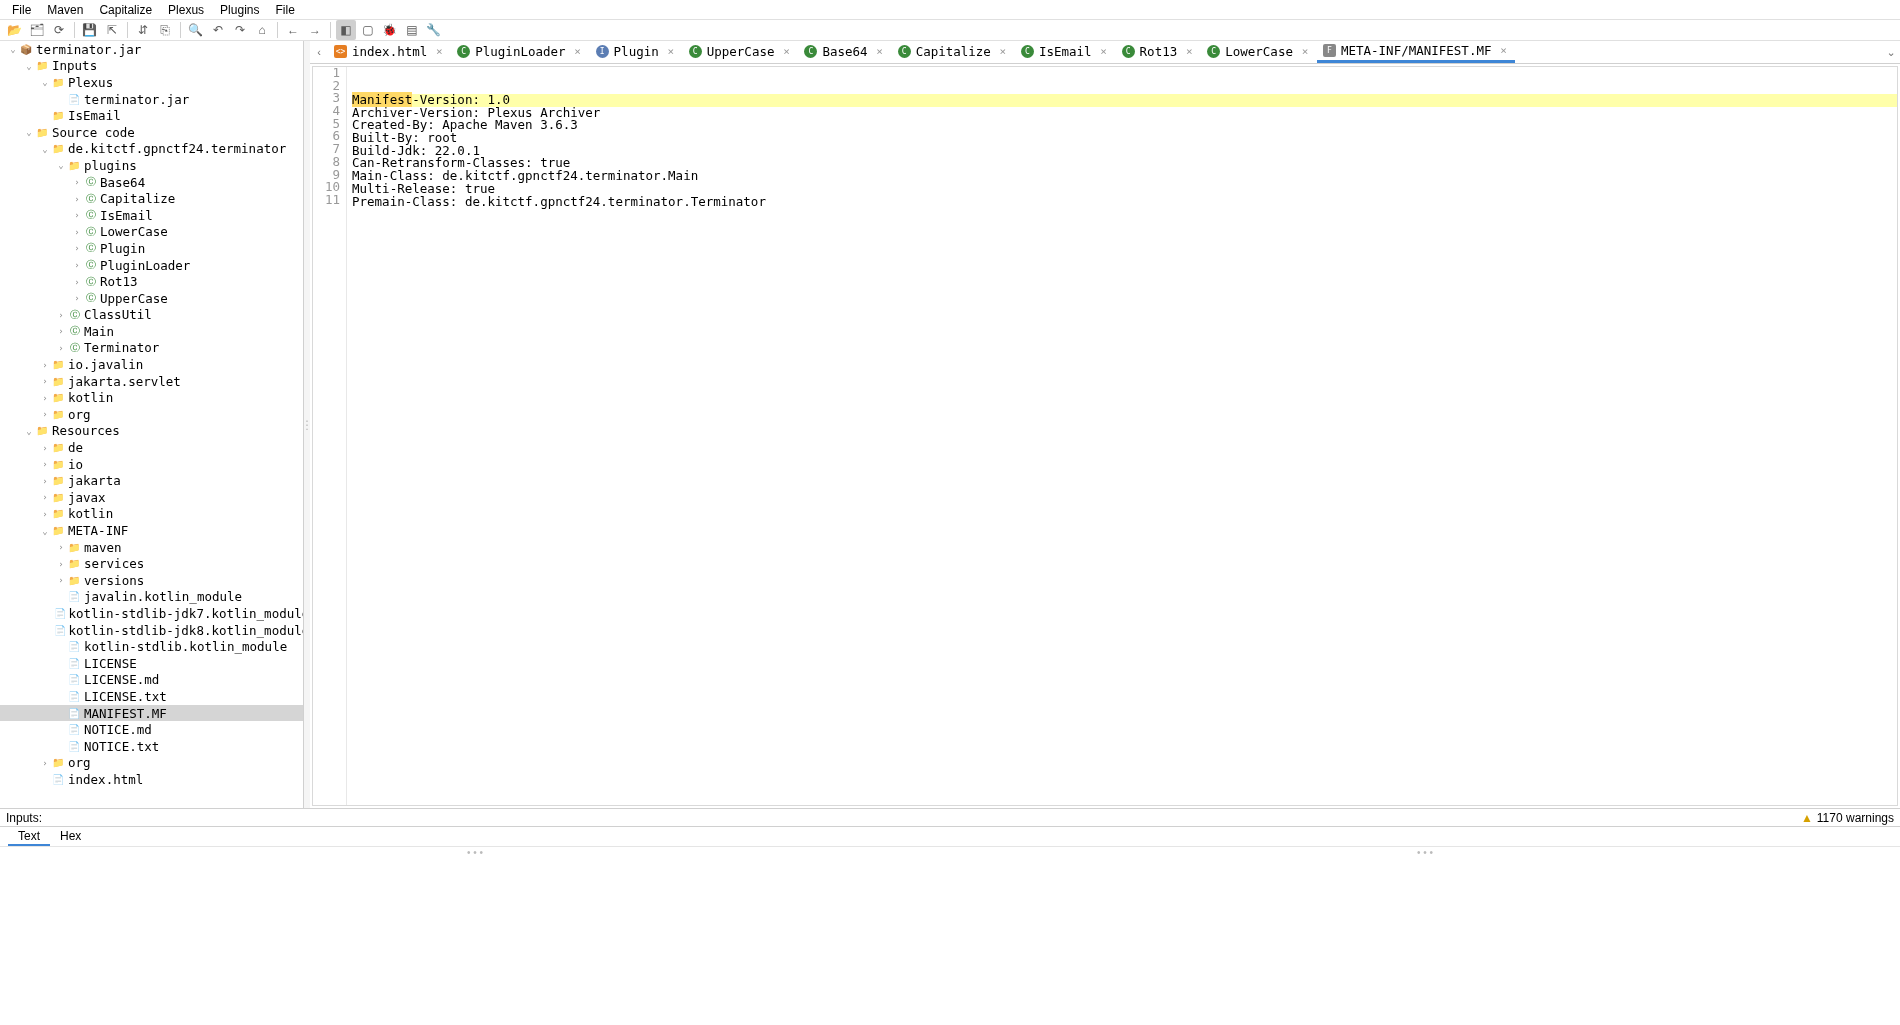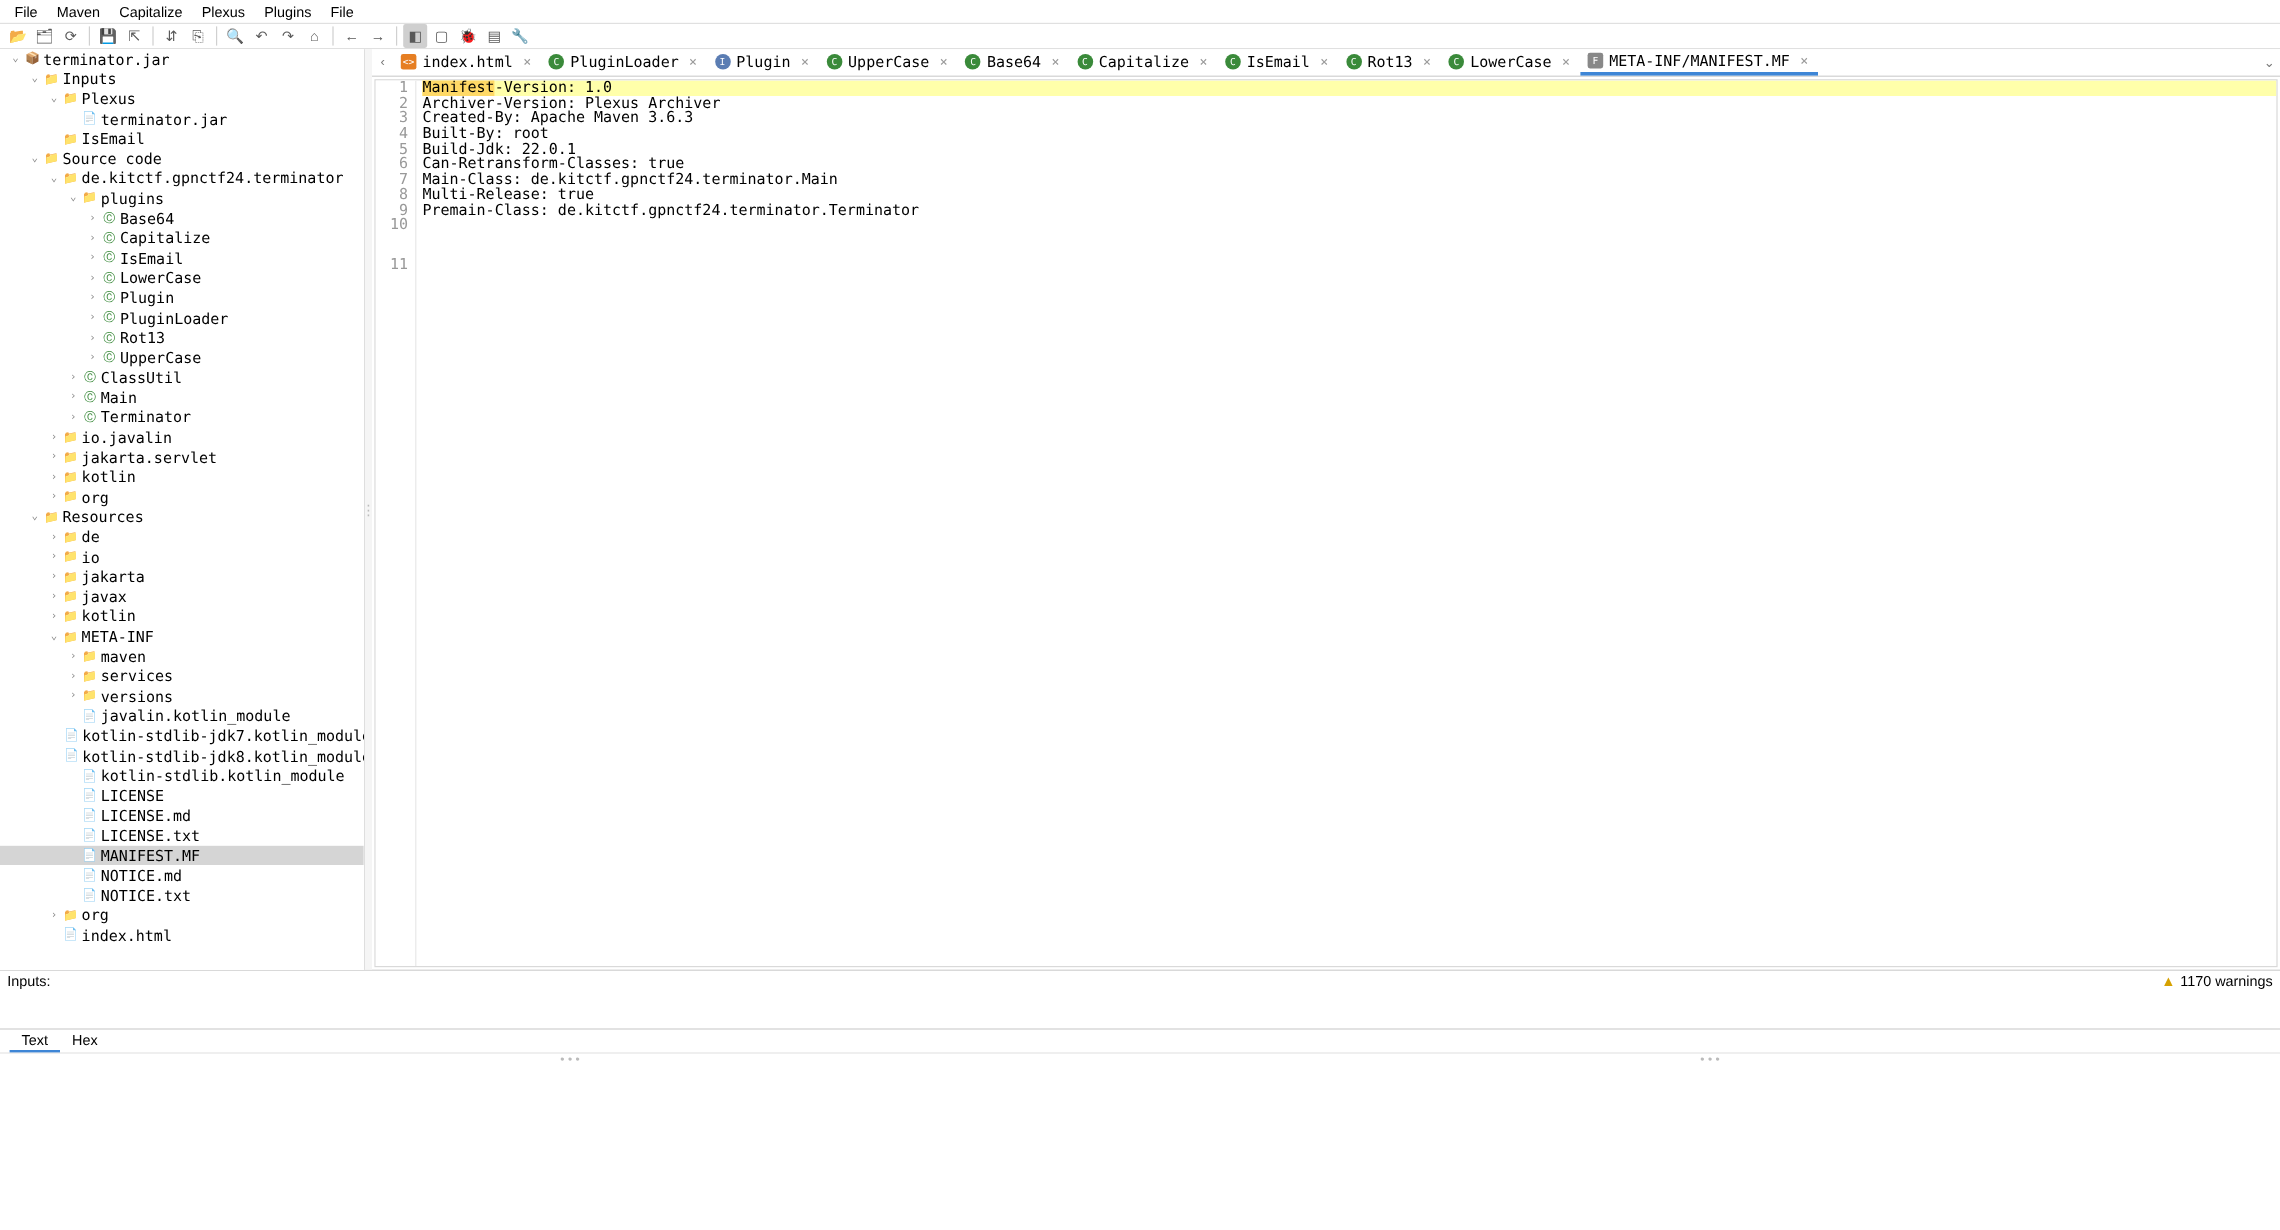--- a/index.html
+++ b/index.html
@@ -171,31 +171,31 @@
   text-align: right;
   color: #999;
   padding: 0 6px 0 0;
   background: #fff;
   border-right: 1px solid #e8e8e8;
 }
 .code {
   flex: 1;
   white-space: pre;
   padding-left: 5px;
+  margin-top: 27px;
 }
 .code-line { height: 12.7px; display:block; }
 .code-line.hl { background: #ffffaa; display:block; }
 .highlight-manifest { background: #ffd966; }
 .view-tabs {
   display: flex;
   border-top: 1px solid #d0d0d0;
   padding: 2px 8px;
   height: 20px;
   font-family: "Segoe UI", Tahoma, sans-serif;
-  margin-top: 31px;
 }
 .view-tab {
   padding: 0 10px;
   cursor: default;
   position: relative;
   font-size: 12px;
 }
 .view-tab.active::after {
   content:"";
   position:absolute;
@@ -559,21 +559,21 @@
           <div style="height: 12.7px;">1</div>
           <div style="height: 12.7px;">2</div>
           <div style="height: 12.7px;">3</div>
           <div style="height: 12.7px;">4</div>
           <div style="height: 12.7px;">5</div>
           <div style="height: 12.7px;">6</div>
           <div style="height: 12.7px;">7</div>
           <div style="height: 12.7px;">8</div>
           <div style="height: 12.7px;">9</div>
           <div style="height: 12.7px;">10</div>
-          <div style="height: 12.7px; margin-top: 20px;">11</div>
+          <div style="height: 12.7px;">11</div>
         </div>
       <div class="code" id="code"><span class="code-line hl"><span class="highlight-manifest">Manifest</span>-Version: 1.0</span><span class="code-line">Archiver-Version: Plexus Archiver</span><span class="code-line">Created-By: Apache Maven 3.6.3</span><span class="code-line">Built-By: root</span><span class="code-line">Build-Jdk: 22.0.1</span><span class="code-line">Can-Retransform-Classes: true</span><span class="code-line">Main-Class: de.kitctf.gpnctf24.terminator.Main</span><span class="code-line">Multi-Release: true</span><span class="code-line">Premain-Class: de.kitctf.gpnctf24.terminator.Terminator</span><span class="code-line">&nbsp;</span><span class="code-line">&nbsp;</span></div>
     </div>
   </div>
 </div>
 
 <div class="issues-pane">
   <span>Inputs:</span>
   <span class="issues-spacer"></span>
   <span class="warn-ic">▲</span>

